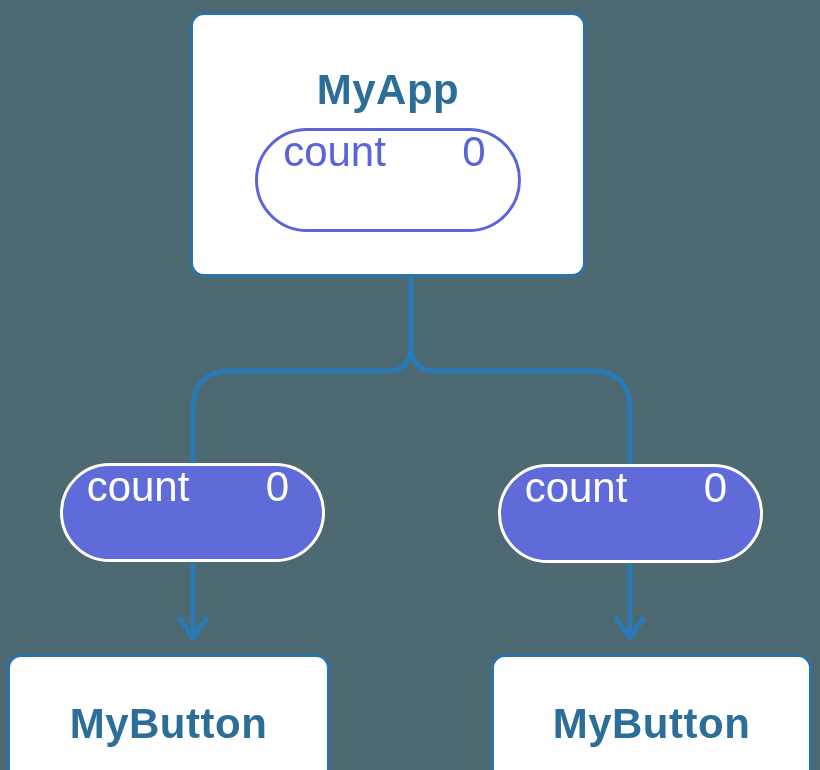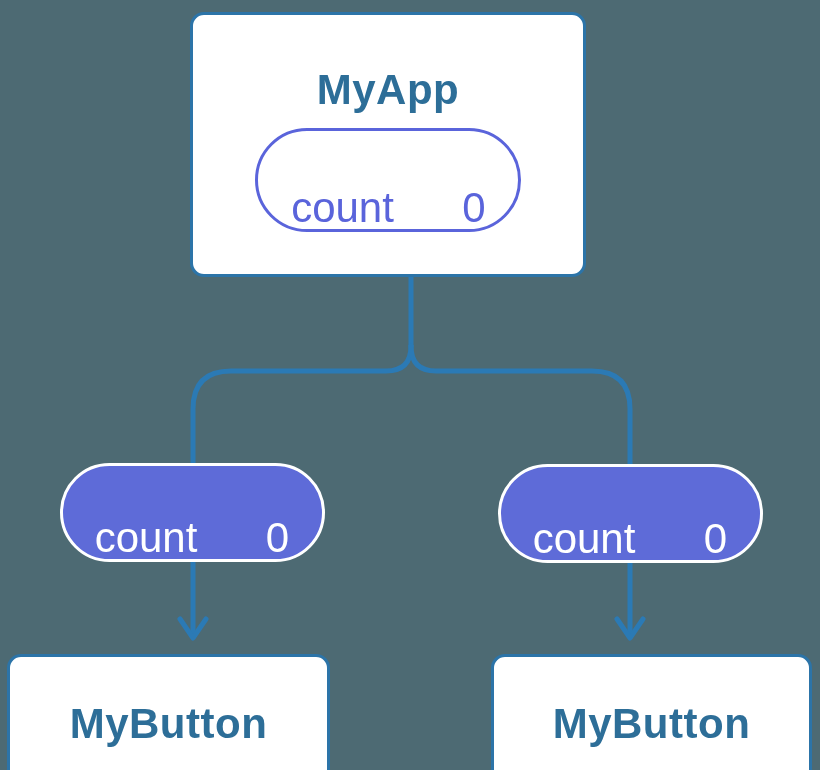--- a/index.html
+++ b/index.html
@@ -53,23 +53,24 @@
   .node-root .node-title {
     position: absolute;
     left: 0;
     right: 0;
     top: 54px;
     text-align: center;
   }
   .pill {
     box-sizing: border-box;
     display: flex;
-    align-items: flex-end;
+    align-items: flex-start;
     font-size: 42px;
     line-height: 1;
+    gap: 8px;
   }
   .pill-name {
     flex: 1;
     display: flex;
     align-items: center;
     justify-content: center;
   }
   .pill-value {
     display: flex;
     align-items: center;

